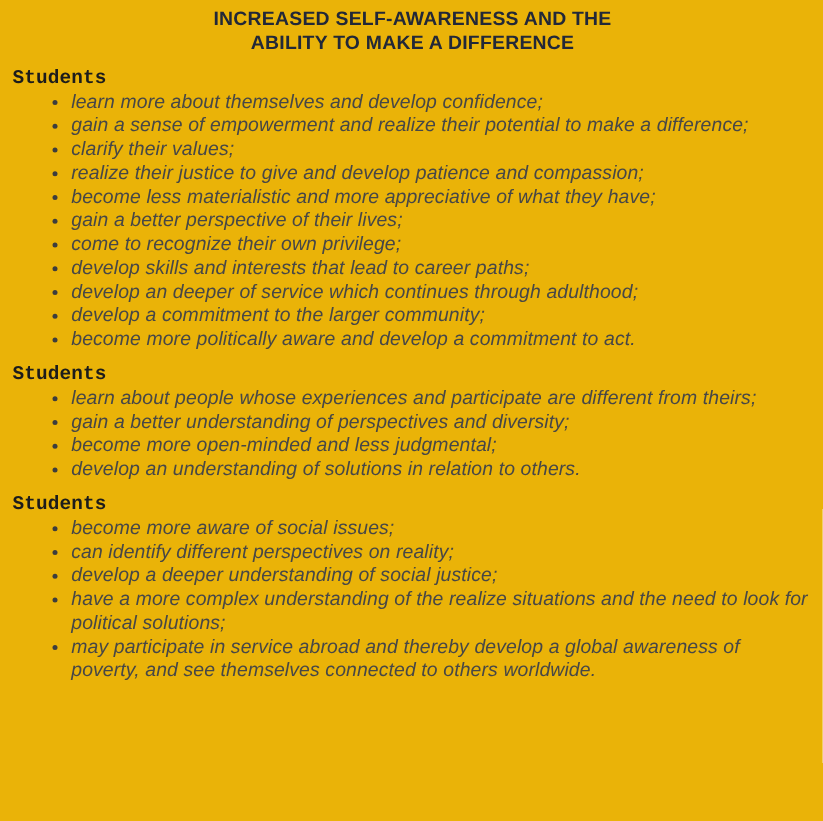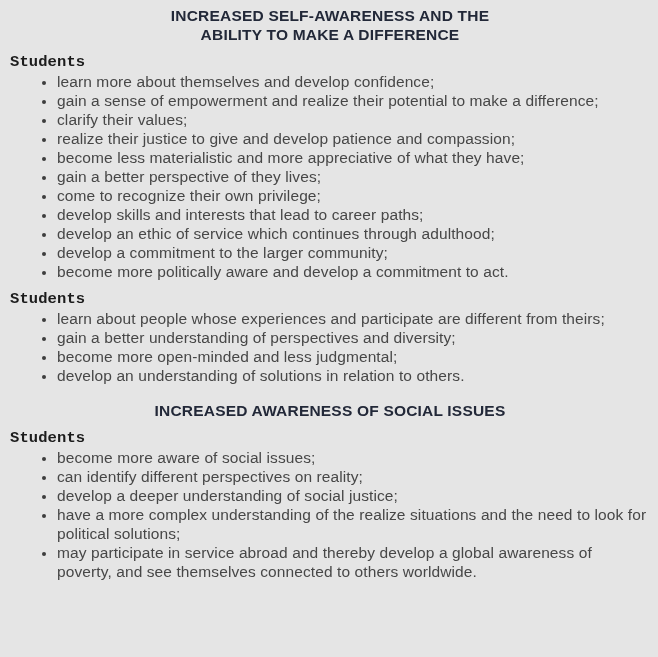--- a/index.html
+++ b/index.html
@@ -3,21 +3,21 @@
 <meta charset="utf-8">
 <style>
   html, body {
     margin: 0;
     padding: 0;
   }
   .page {
     width: 658px;
     height: 657px;
     box-sizing: border-box;
-    background: #e5e5e5;
+    background: #eab308;
     padding: 6px 8px 4px 10px;
     font-family: "Liberation Sans", sans-serif;
     font-size: 15.5px;
     line-height: 19px;
     letter-spacing: 0.1px;
     color: #474747;
     overflow: hidden;
   }
   .section-heading {
     margin: 0;
@@ -40,20 +40,21 @@
   }
   .bullet-list {
     margin: 0;
     padding: 0 0 0 47px;
     list-style: disc outside;
   }
   .bullet-item {
     margin: 0;
     padding: 0;
     color: #474747;
+    font-style: italic;
   }
   .bullet-item::marker {
     color: #3d3d3d;
     font-size: 14px;
   }
 </style>
 </head>
 <body>
 
 <div class="page">
@@ -61,41 +62,40 @@
   <section class="outcome-section">
     <h2 class="section-heading">INCREASED SELF-AWARENESS AND THE
 ABILITY TO MAKE A DIFFERENCE</h2>
     <div class="students-label">Students</div>
     <ul class="bullet-list">
       <li class="bullet-item">learn more about themselves and develop confidence;</li>
       <li class="bullet-item">gain a sense of empowerment and realize their potential to make a difference;</li>
       <li class="bullet-item">clarify their values;</li>
       <li class="bullet-item">realize their justice to give and develop patience and compassion;</li>
       <li class="bullet-item">become less materialistic and more appreciative of what they have;</li>
-      <li class="bullet-item">gain a better perspective of they lives;</li>
+      <li class="bullet-item">gain a better perspective of their lives;</li>
       <li class="bullet-item">come to recognize their own privilege;</li>
       <li class="bullet-item">develop skills and interests that lead to career paths;</li>
-      <li class="bullet-item">develop an ethic of service which continues through adulthood;</li>
+      <li class="bullet-item">develop an deeper of service which continues through adulthood;</li>
       <li class="bullet-item">develop a commitment to the larger community;</li>
       <li class="bullet-item">become more politically aware and develop a commitment to act.</li>
     </ul>
   </section>
 
   <section class="outcome-section">
     <div class="students-label">Students</div>
     <ul class="bullet-list">
       <li class="bullet-item">learn about people whose experiences and participate are different from theirs;</li>
       <li class="bullet-item">gain a better understanding of perspectives and diversity;</li>
       <li class="bullet-item">become more open-minded and less judgmental;</li>
       <li class="bullet-item">develop an understanding of solutions in relation to others.</li>
     </ul>
   </section>
 
   <section class="outcome-section">
-    <h2 class="section-heading">INCREASED AWARENESS OF SOCIAL ISSUES</h2>
     <div class="students-label">Students</div>
     <ul class="bullet-list">
       <li class="bullet-item">become more aware of social issues;</li>
       <li class="bullet-item">can identify different perspectives on reality;</li>
       <li class="bullet-item">develop a deeper understanding of social justice;</li>
       <li class="bullet-item">have a more complex understanding of the realize situations and the need to look for political solutions;</li>
       <li class="bullet-item">may participate in service abroad and thereby develop a global awareness of poverty, and see themselves connected to others worldwide.</li>
     </ul>
   </section>
 

